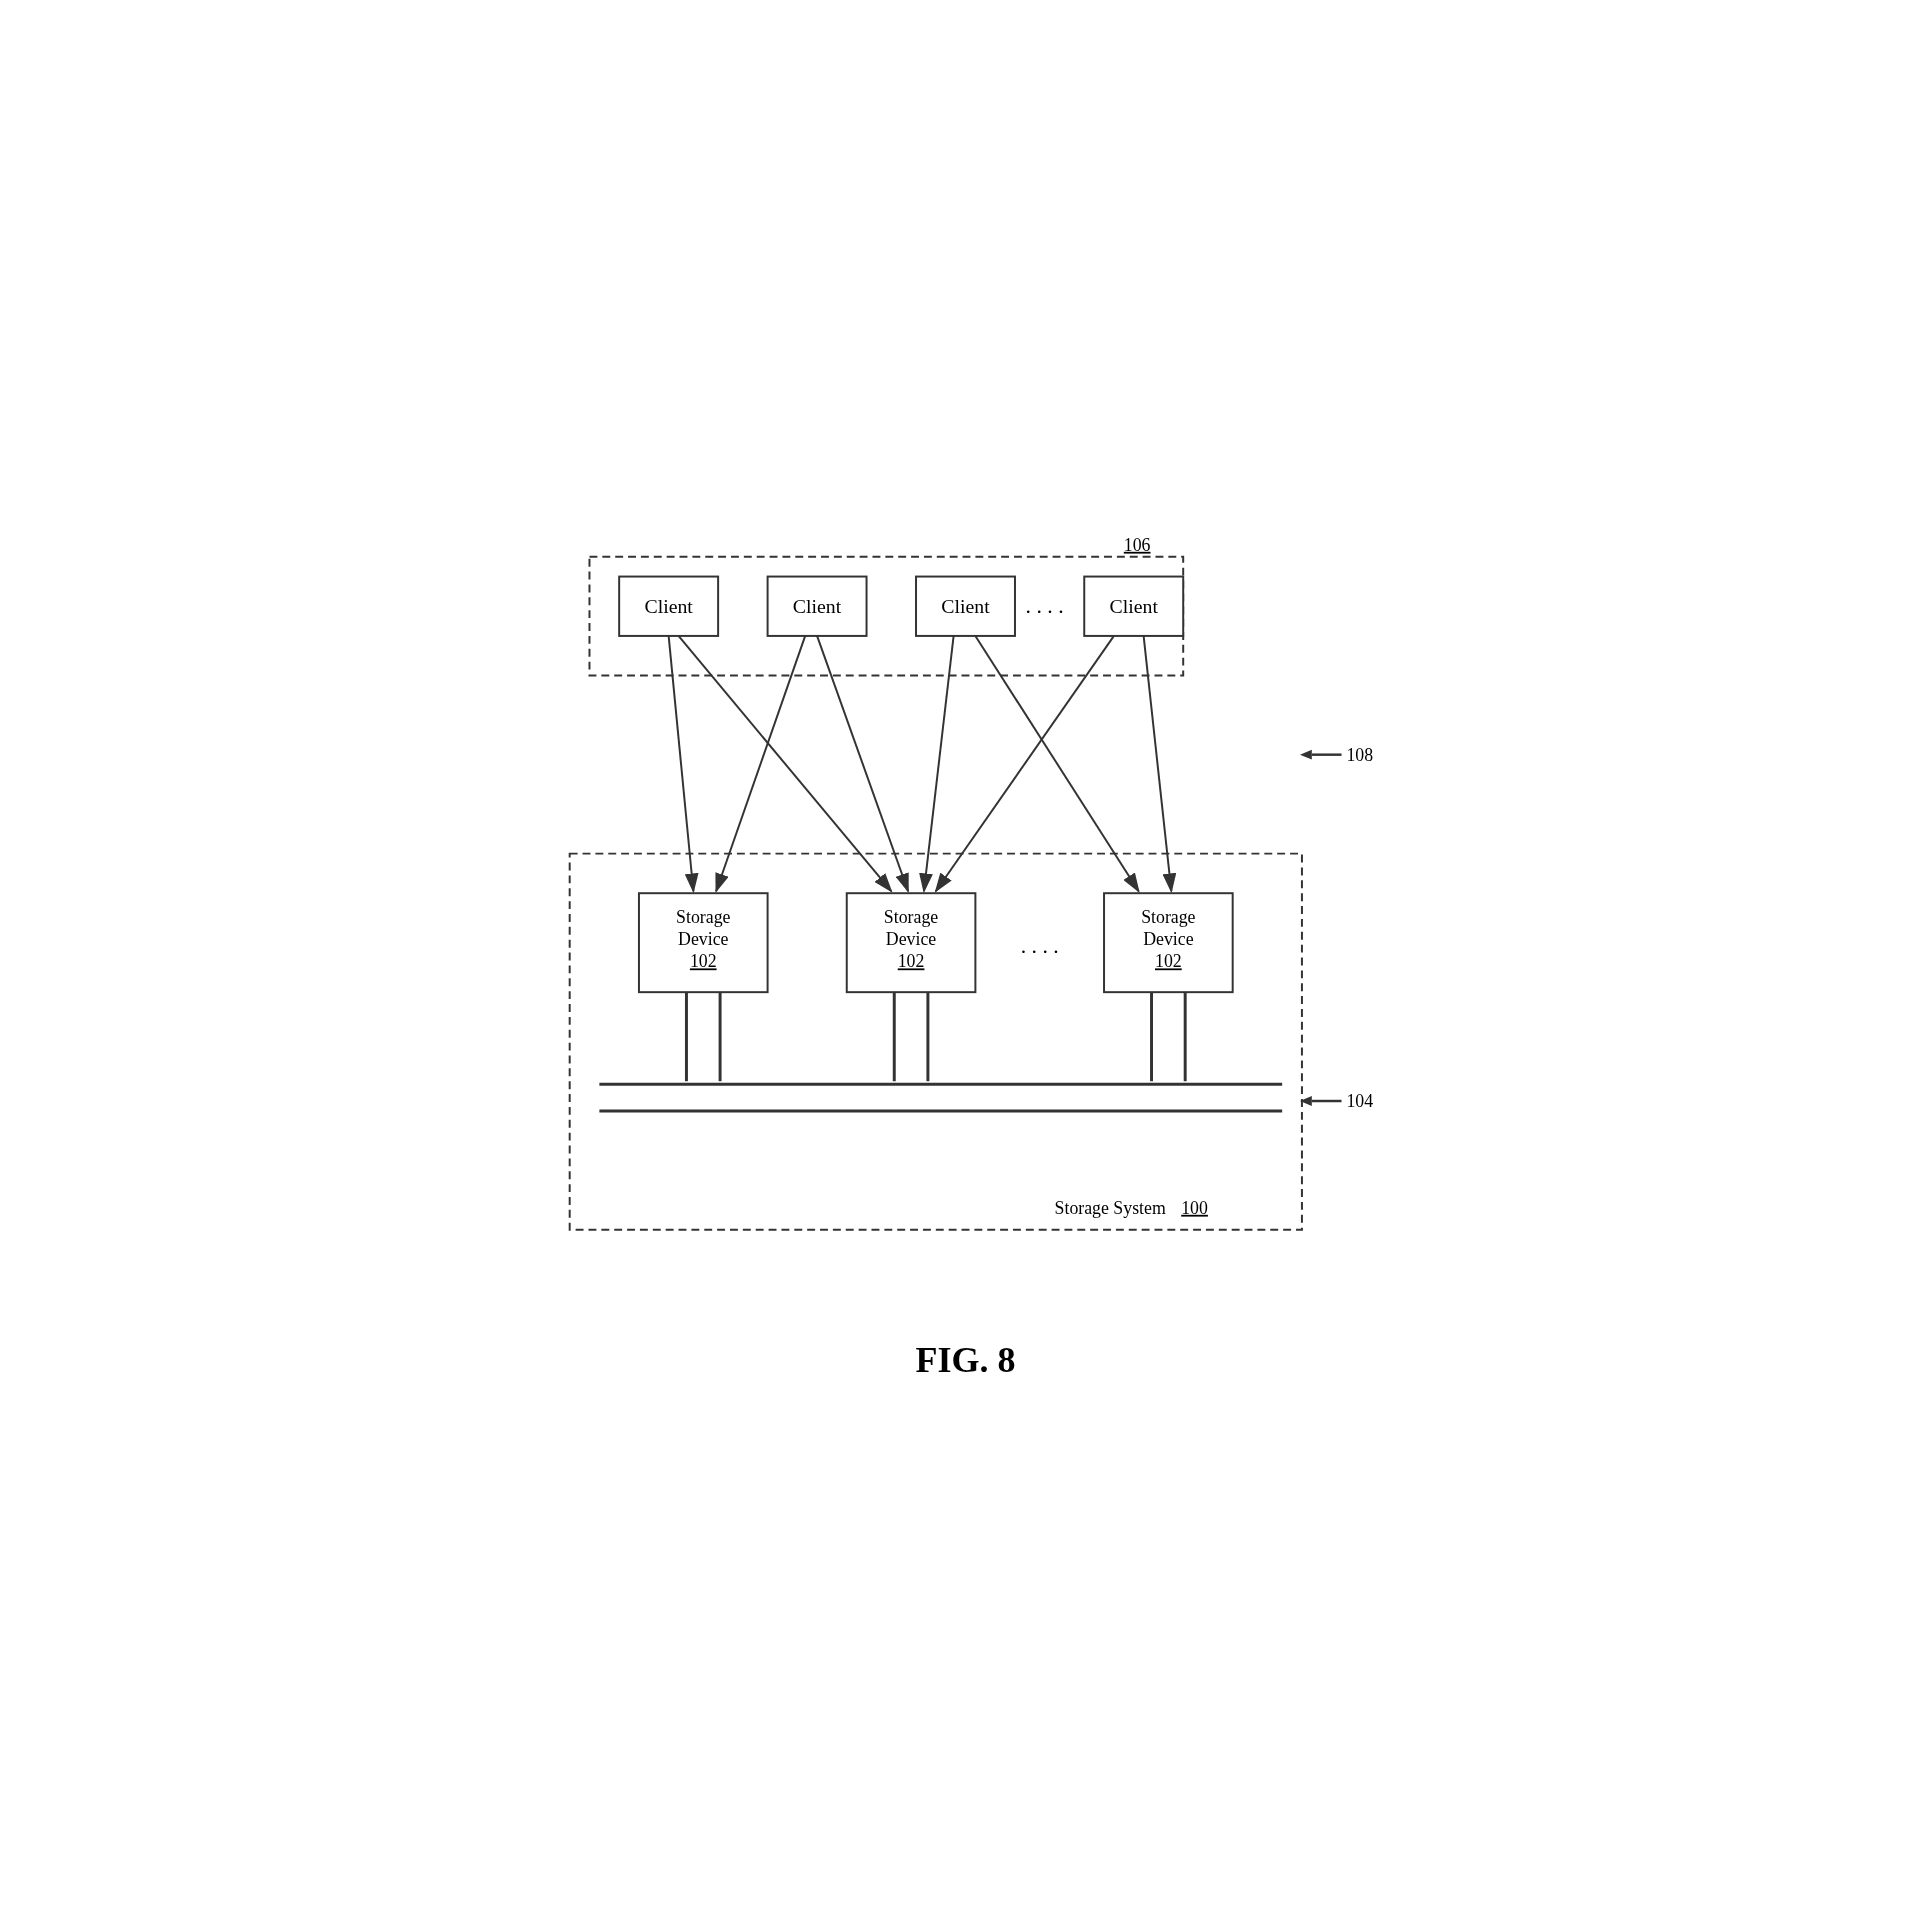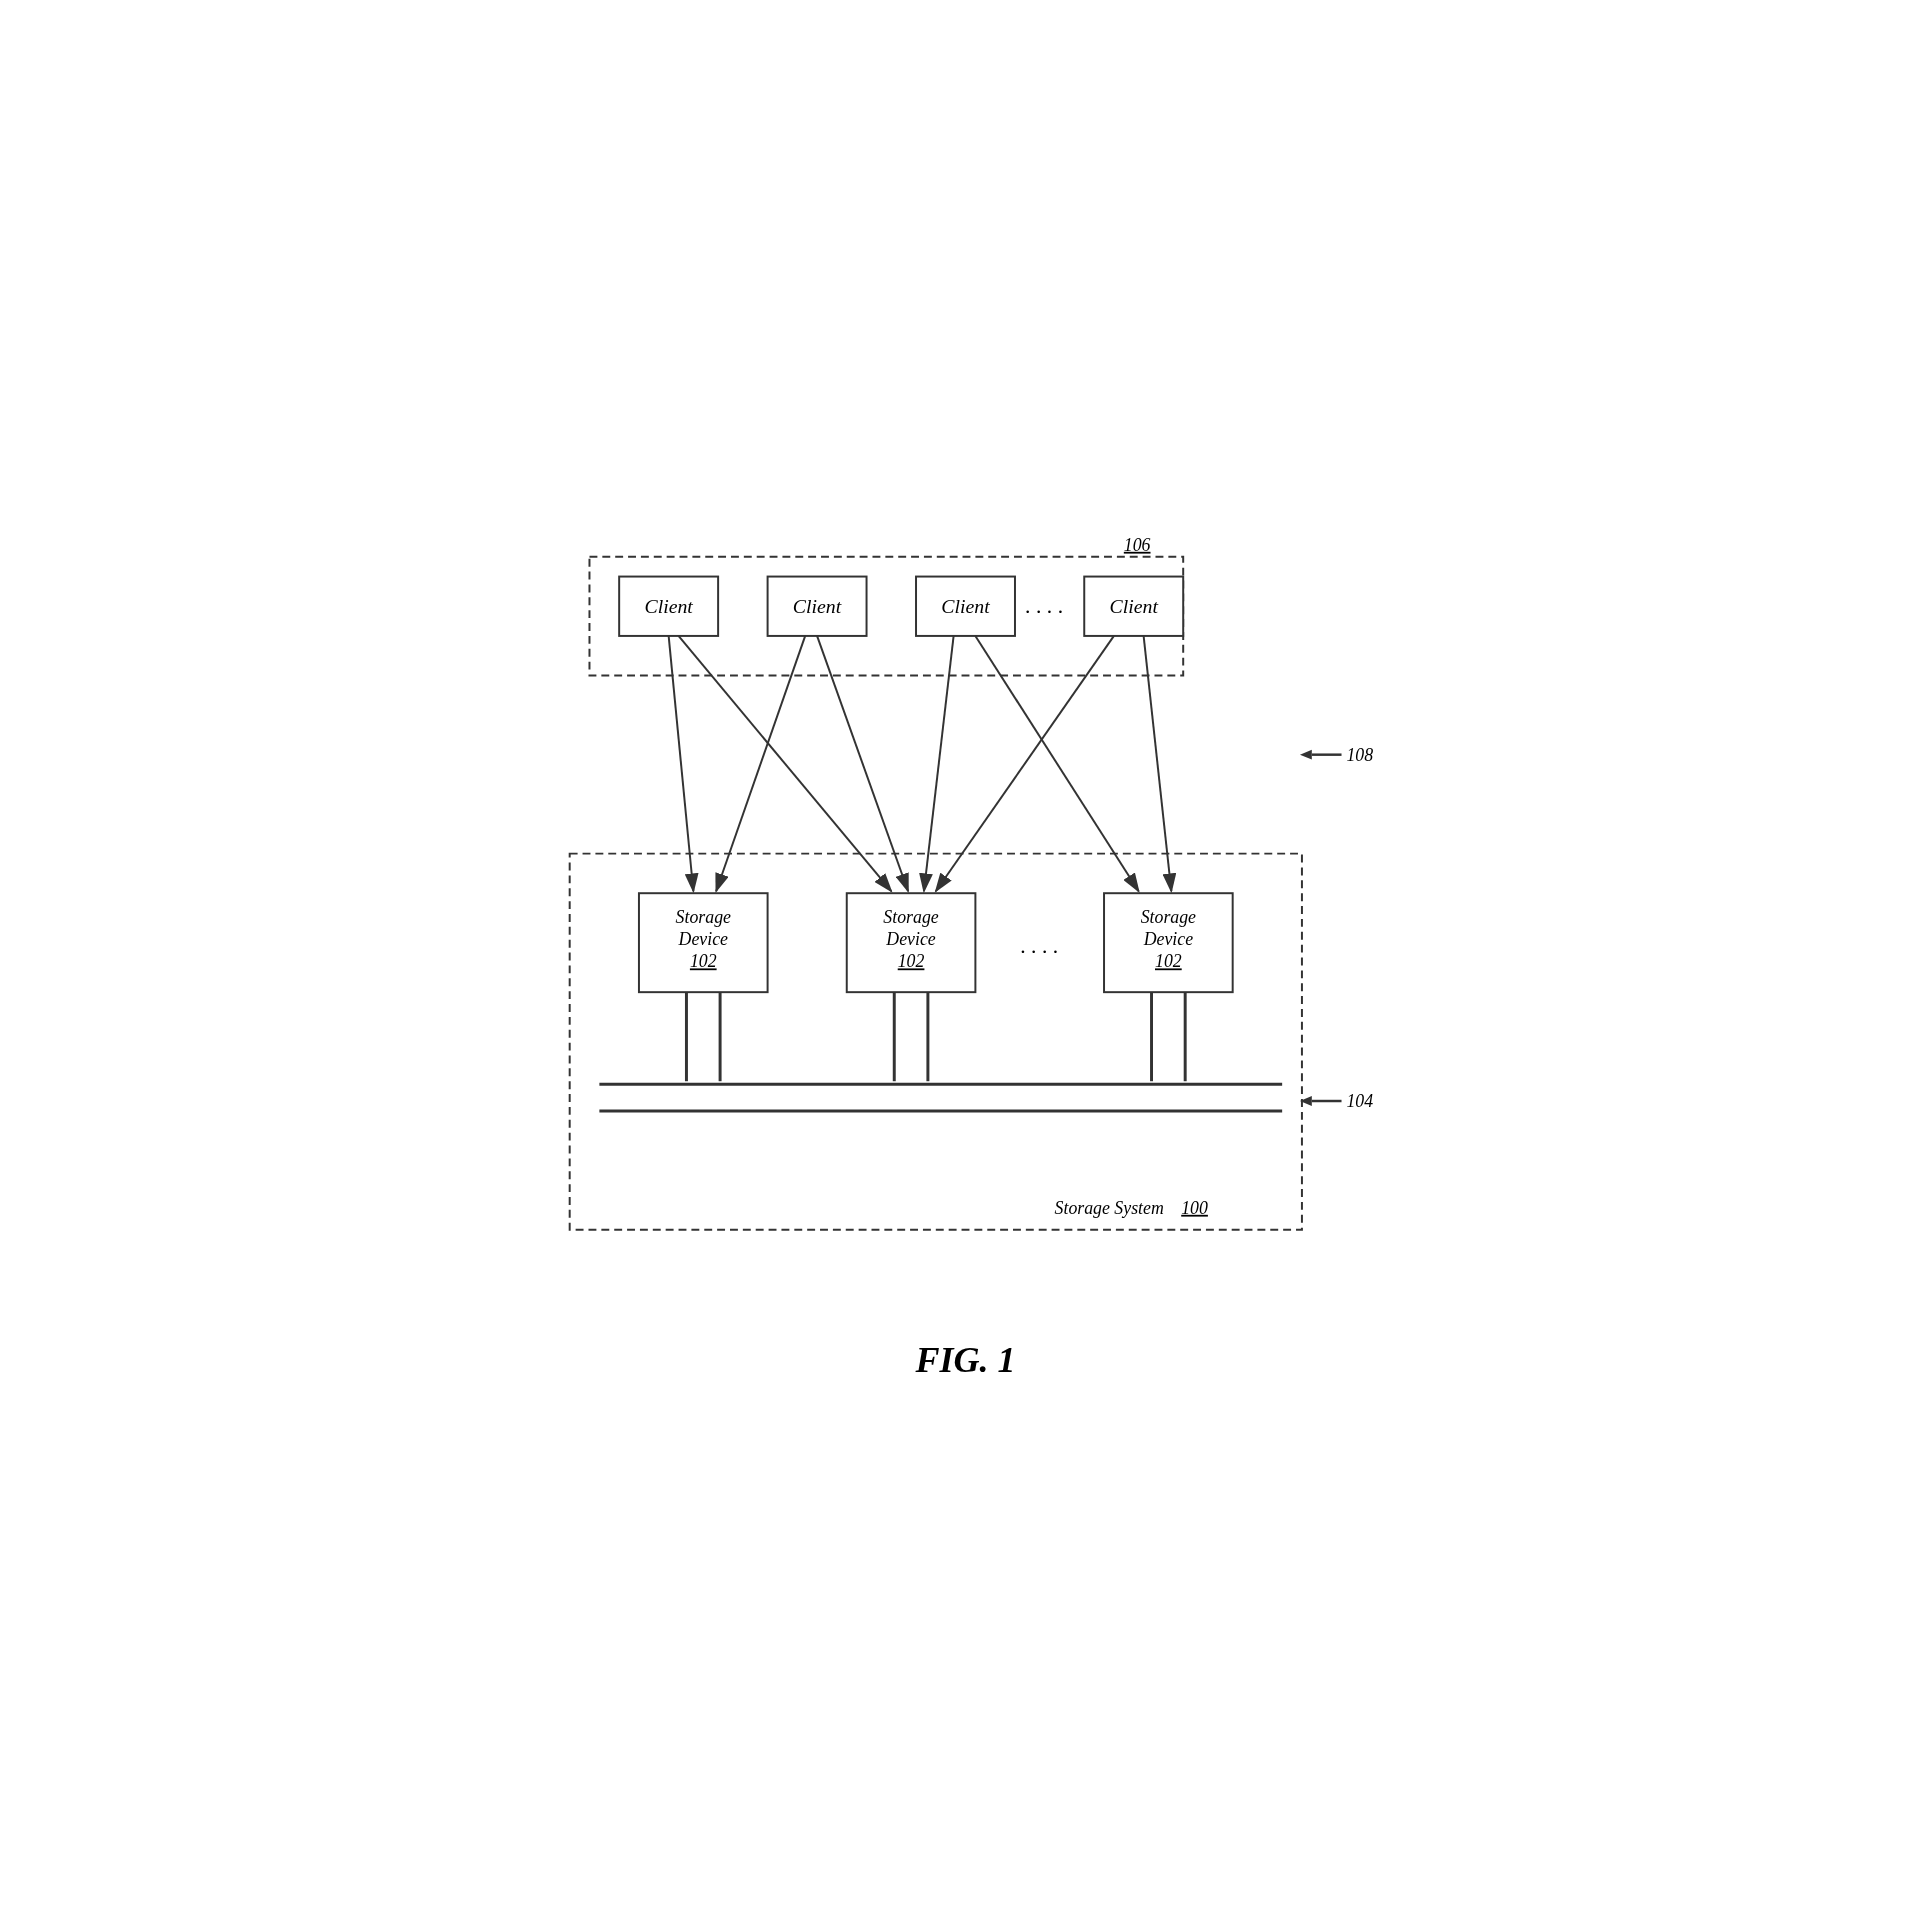--- a/index.html
+++ b/index.html
@@ -11,21 +11,20 @@
       align-items: center;
       justify-content: center;
       min-height: 100vh;
       padding: 40px;
     }
 
     .diagram-container {
       width: 851px;
       display: flex;
       flex-direction: column;
-      font-style: italic;
     }
 
     .fig-label {
       font-size: 36px;
       margin-top: 40px;
       text-align: center;
       font-weight: bold;
     }
 
     .outer-wrapper {
@@ -122,17 +121,17 @@
       <line x1="418" y1="110" x2="388" y2="368" stroke="#333" stroke-width="2" marker-end="url(#arrowhead)"></line>
 
       <line x1="440" y1="110" x2="605" y2="368" stroke="#333" stroke-width="2" marker-end="url(#arrowhead)"></line>
 
       <line x1="580" y1="110" x2="400" y2="368" stroke="#333" stroke-width="2" marker-end="url(#arrowhead)"></line>
 
       <line x1="610" y1="110" x2="638" y2="368" stroke="#333" stroke-width="2" marker-end="url(#arrowhead)"></line>
 
     </svg>
 
-    <div class="fig-label">FIG. 1</div>
+    <div class="fig-label">FIG. 8</div>
 
   </div>
 </div>
 
 
 </body></html>

